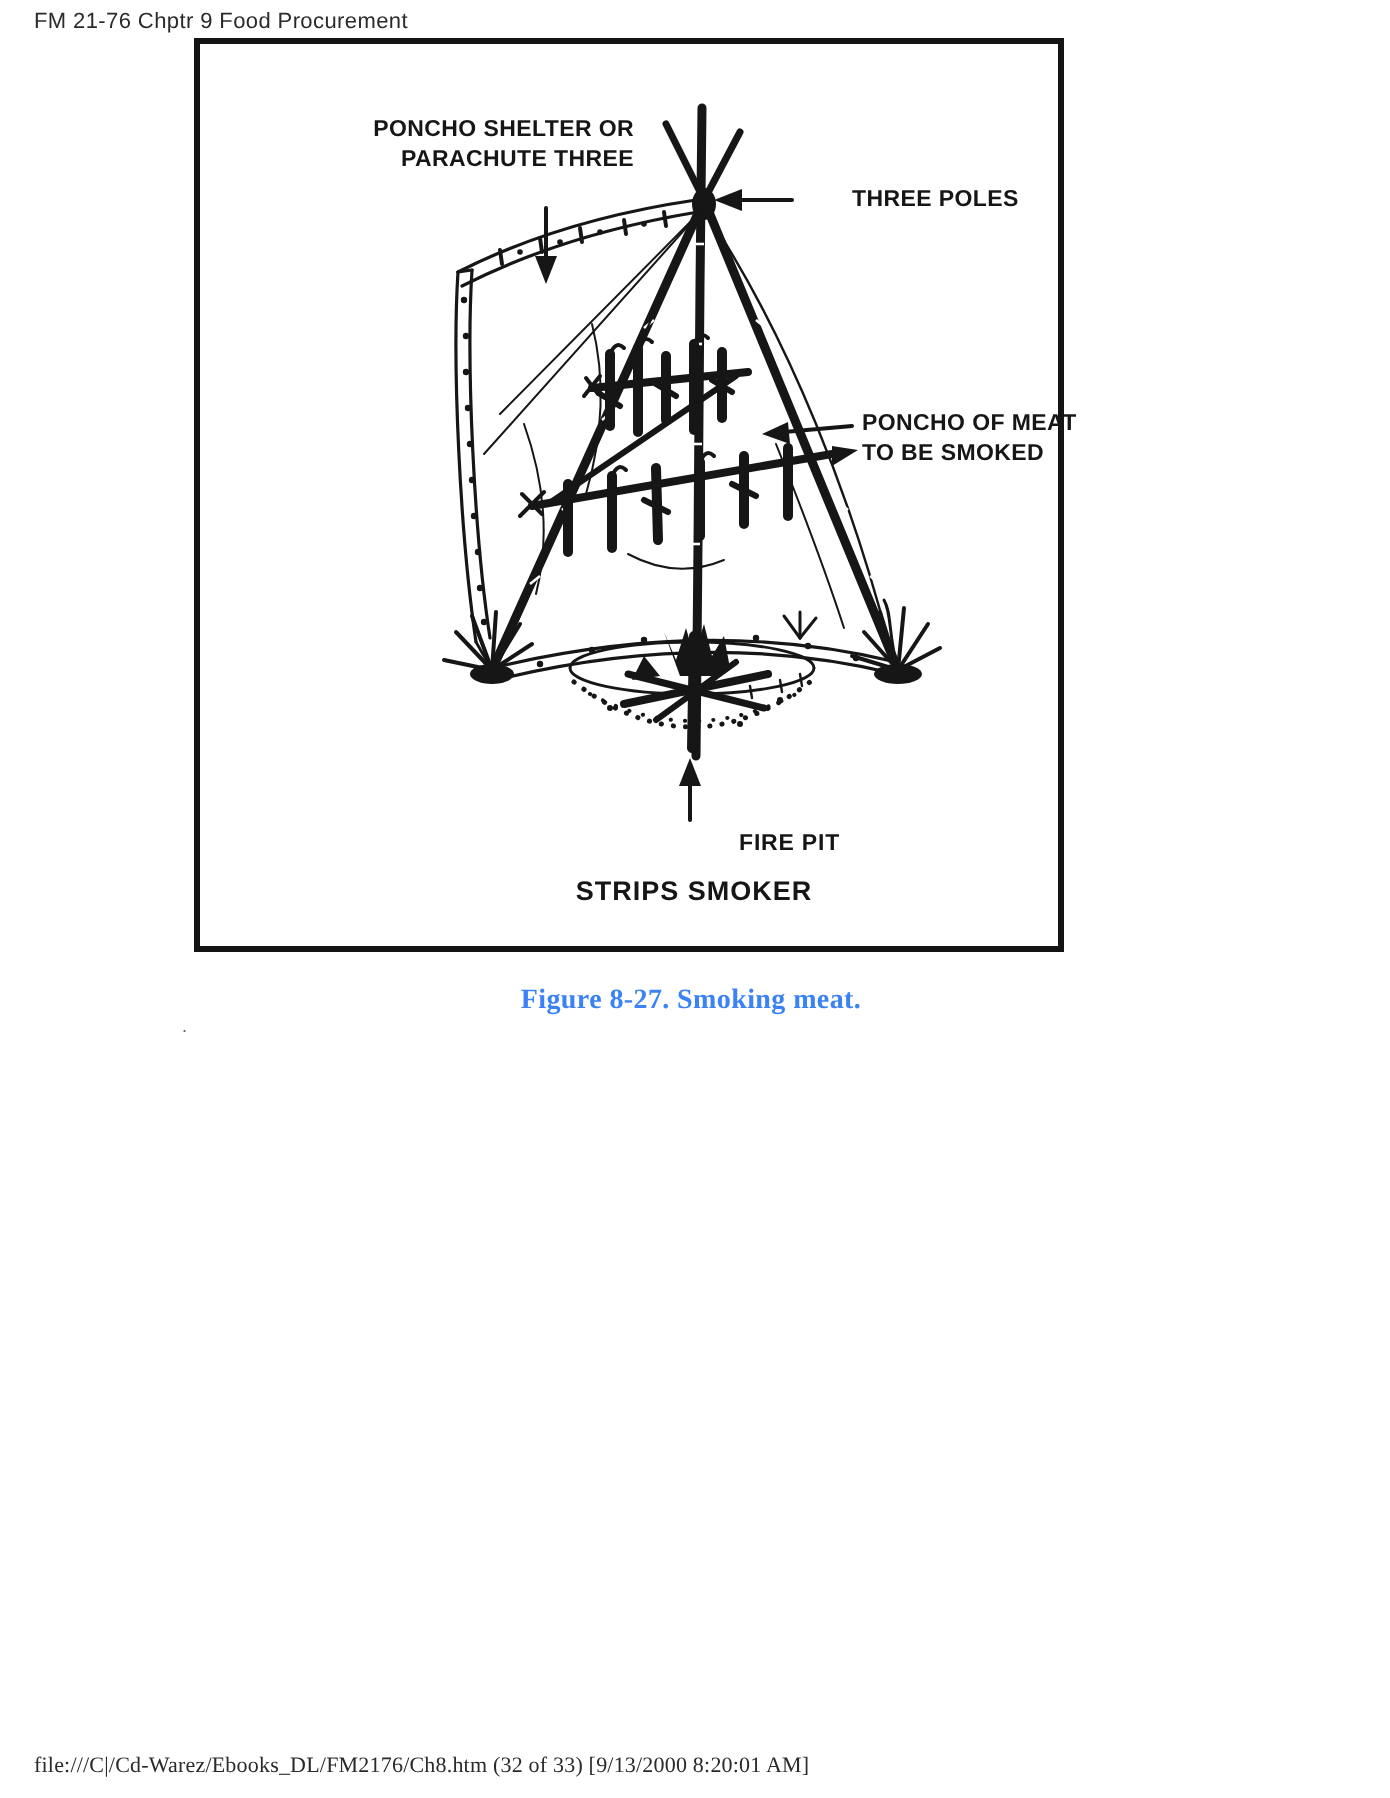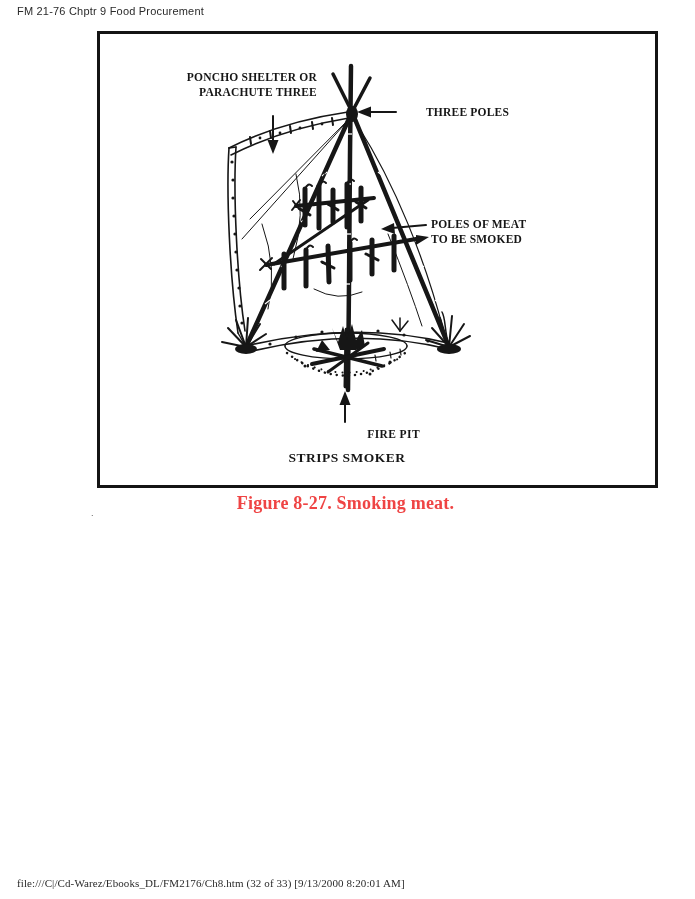--- a/index.html
+++ b/index.html
@@ -11,37 +11,37 @@
   }
   .hdr{
     position:absolute;left:17px;top:5px;
     font-size:11px;color:#2a2a2a;letter-spacing:.2px;white-space:nowrap;
   }
   .ftr{
     position:absolute;left:17px;top:877px;
     font-size:11px;color:#2a2a2a;letter-spacing:.1px;white-space:nowrap;font-family:Liberation Serif, serif;
   }
   .figure-box{
-    position:absolute;left:97px;top:31px;width:561px;height:457px;
-    border:3px solid #141414;box-sizing:border-box;background:#fff;font-family:Liberation Serif, serif;
+    position:absolute;left:97px;top:19px;width:435px;height:457px;
+    border:3px solid #141414;box-sizing:border-box;background:#fff;
   }
   .figure-box svg{position:absolute;left:0;top:0;width:491px;height:451px;}
   .lbl{
     position:absolute;font-weight:bold;color:#161616;
     font-size:11.5px;line-height:15px;letter-spacing:.2px;white-space:nowrap;
   }
   .lbl-poncho{left:55px;top:36px;width:162px;text-align:right;}
   .lbl-threepoles{left:300px;top:71px;margin-left:26px;}
   .lbl-strips{left:331px;top:183px;line-height:14.5px;}
   .lbl-firepit{left:175px;top:393px;width:145px;text-align:right;letter-spacing:.4px;}
   .lbl-title{left:147px;top:416px;width:200px;text-align:center;font-size:13.5px;letter-spacing:.5px;}
   .caption{
     position:absolute;left:97px;top:493px;width:497px;text-align:center;
-    font-family:"Liberation Serif",serif;font-weight:bold;font-size:18px;
-    color:#ef4444;letter-spacing:.2px;
+    font-family:"Liberation Serif",serif;font-weight:bold;font-size:14px;
+    color:#3b82f6;letter-spacing:.2px;
   }
   .stray{
     position:absolute;left:91px;top:511px;font-size:9px;color:#555;line-height:4px;
   }
   .ink{stroke:#161616;fill:none;stroke-linecap:round;}
   .inkfill{fill:#161616;stroke:none;}
   .whitetick{stroke:#ffffff;stroke-width:1.3;fill:none;}
 </style>
 </head>
 <body>
@@ -217,21 +217,21 @@
   </svg>
 
   <div class="lbl lbl-poncho">
     <div>PONCHO SHELTER OR</div>
     <div>PARACHUTE THREE</div>
   </div>
 
   <div class="lbl lbl-threepoles">THREE POLES</div>
 
   <div class="lbl lbl-strips">
-    <div>POLES OF MEAT</div>
+    <div>PONCHO OF MEAT</div>
     <div>TO BE SMOKED</div>
   </div>
 
   <div class="lbl lbl-firepit">FIRE PIT</div>
 
   <div class="lbl lbl-title">STRIPS SMOKER</div>
 
 </div>
 
 <div class="caption">Figure 8-27. Smoking meat.</div>

